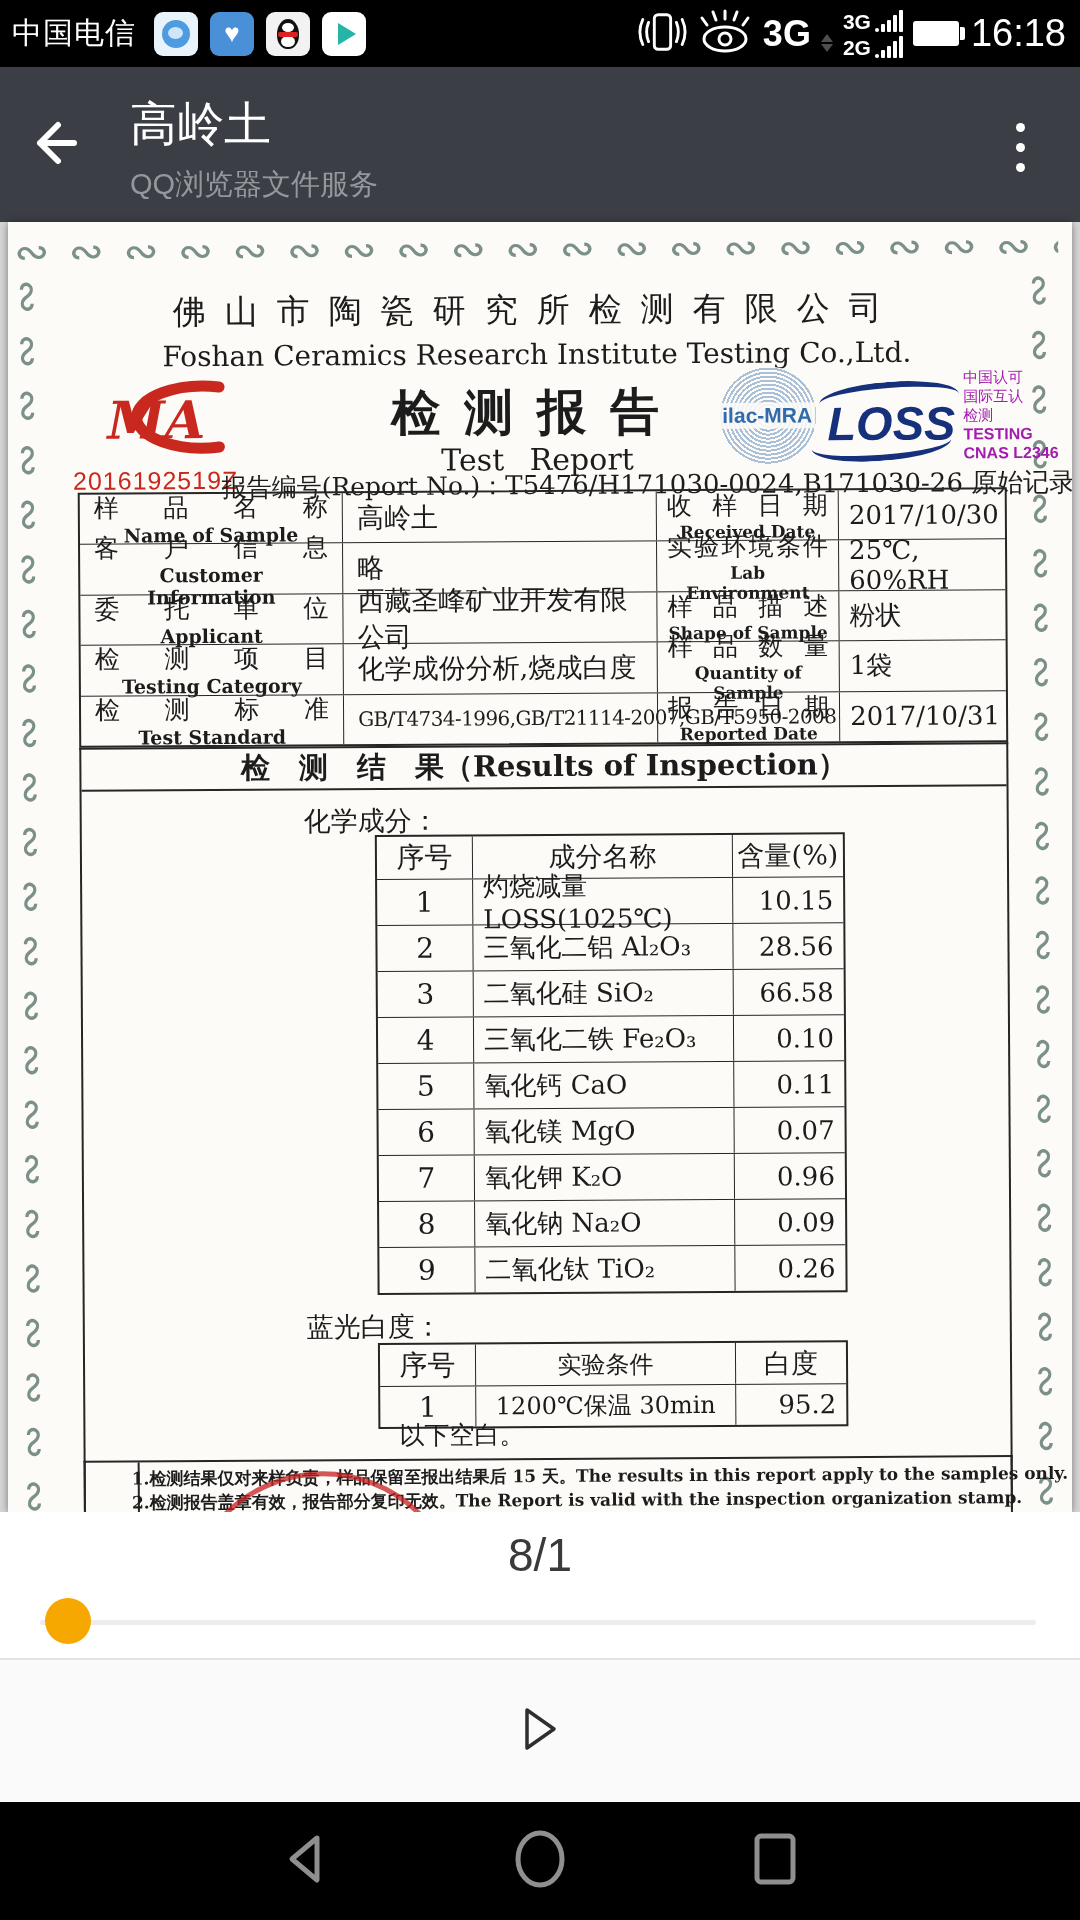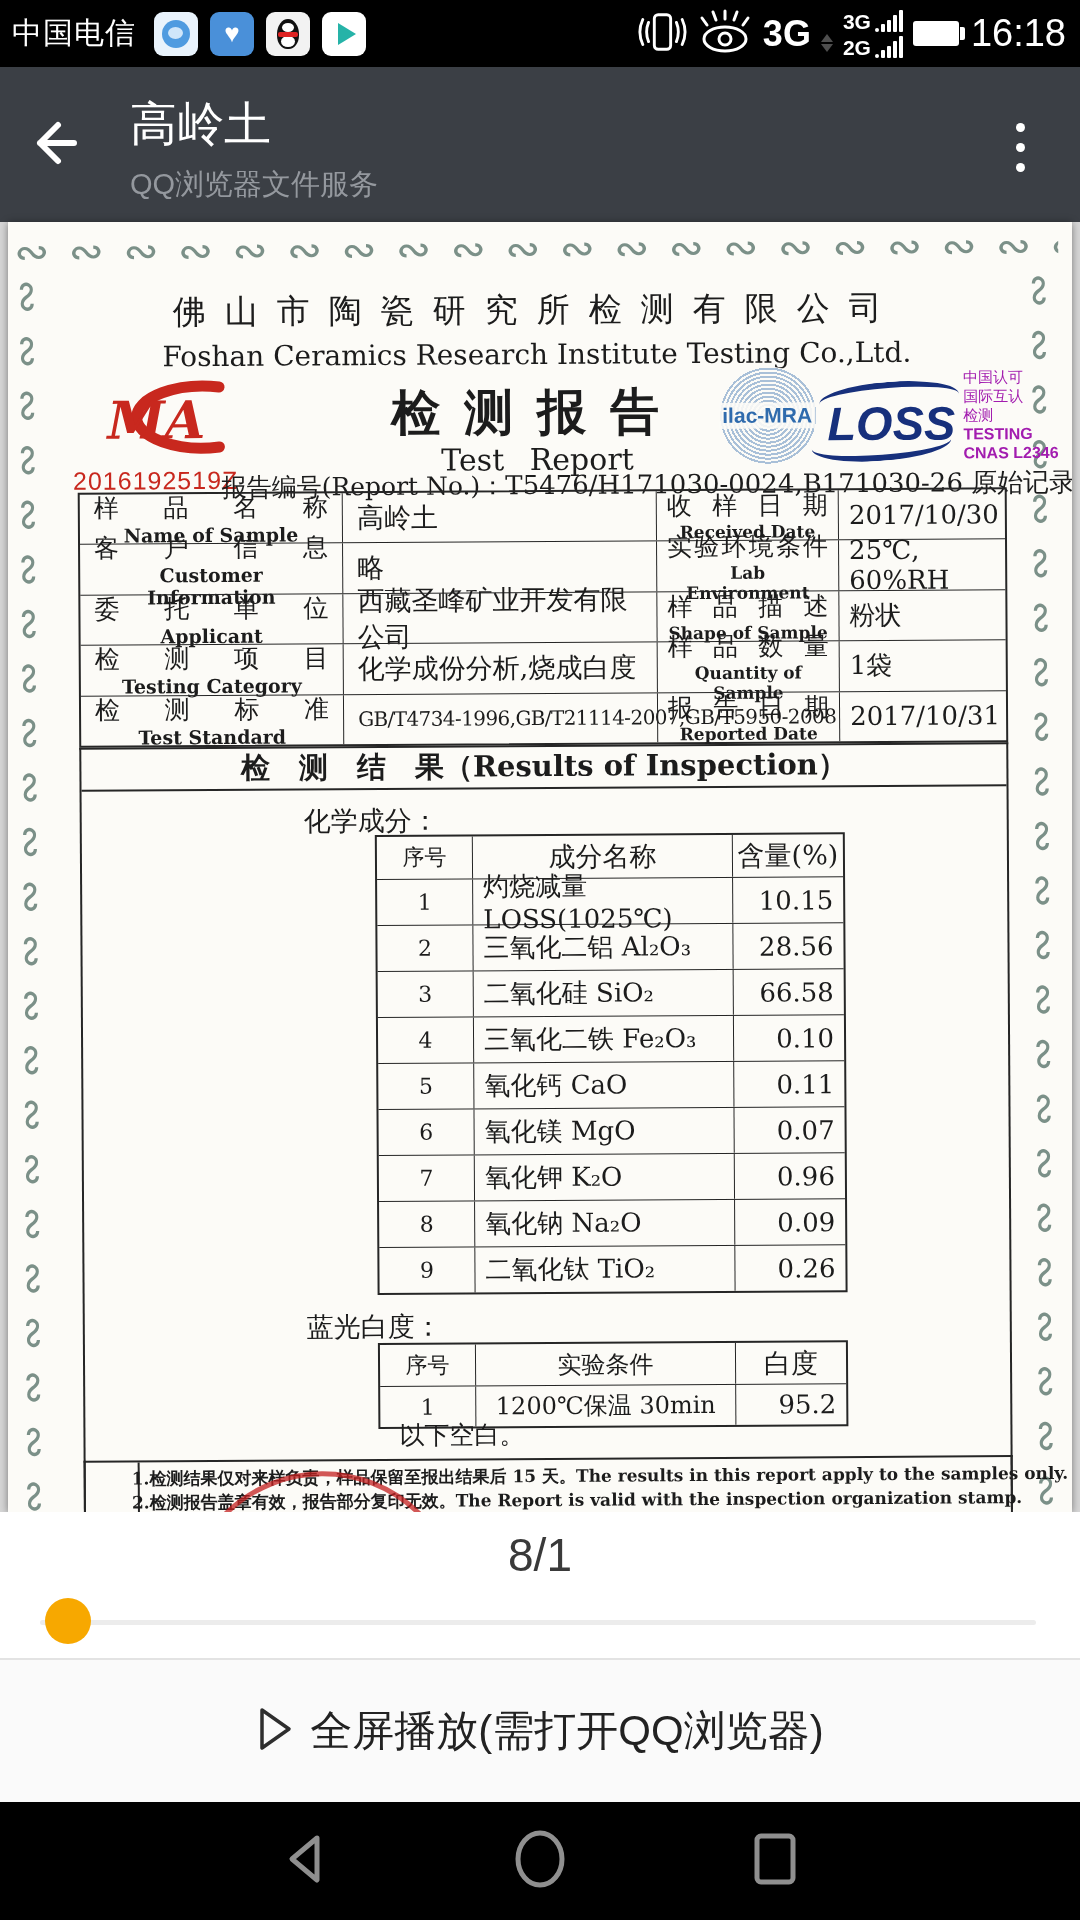--- a/index.html
+++ b/index.html
@@ -113,21 +113,21 @@
   .chemlab{left:296px;top:580px}
   .whitelab{left:296px;top:1086px}
 
   .dtable{position:absolute;left:367px;width:470px;border:2.5px solid #262626;background:#fcfbf7}
   .chem{top:612px}
   .white{top:1120px}
   .trow{display:flex;border-top:1.5px solid #262626;height:46px}
   .trow:first-child{border-top:none}
   .thead{height:42px}
   .white .trow{height:41px}
-  .tc1{width:95px;display:flex;align-items:center;justify-content:center;font-size:22px}
+  .tc1{width:95px;display:flex;align-items:center;justify-content:center;font-size:28px}
   .tc2{width:260px;border-left:1.5px solid #262626;display:flex;align-items:center;padding-left:10px;font-size:26px}
   .tc3{flex:1;border-left:1.5px solid #262626;display:flex;align-items:center;justify-content:flex-end;padding-right:10px;font-size:26px}
   .thead .tc2,.thead .tc3{justify-content:center;padding:0;font-size:27px}
   .white .tc2{justify-content:center;padding:0;font-size:24px}
 
   .blanknote{position:absolute;left:388px;top:1196px;font-size:25px}
 
   .notesbox{position:absolute;left:72px;top:1236px;width:929px;height:60px;
     border:2.5px solid #262626;border-bottom:none}
   .notesbox:before{content:"";position:absolute;left:52px;top:0;bottom:0;border-left:2px solid #262626}
@@ -428,21 +428,20 @@
     <div class="slider-track"></div>
     <div class="slider-thumb"></div>
   </div>
 
   <div class="playpanel">
     <span>
       <svg width="38" height="48" viewBox="0 0 38 48">
         <path d="M6 5 L33 24 L6 43 Z" fill="none" stroke="#2e2e2e" stroke-width="3.5" stroke-linejoin="round"></path>
       </svg>
     </span>
-    <span class="playtxt">全屏播放(需打开QQ浏览器)</span>
   </div>
 
   <div class="navbar">
     <div class="navbtn">
       <span>
         <svg width="52" height="56" viewBox="0 0 52 56">
           <path d="M38 7 L13 28 L38 49 Z" fill="none" stroke="#8f8f8f" stroke-width="5" stroke-linejoin="round"></path>
         </svg>
       </span>
     </div>

